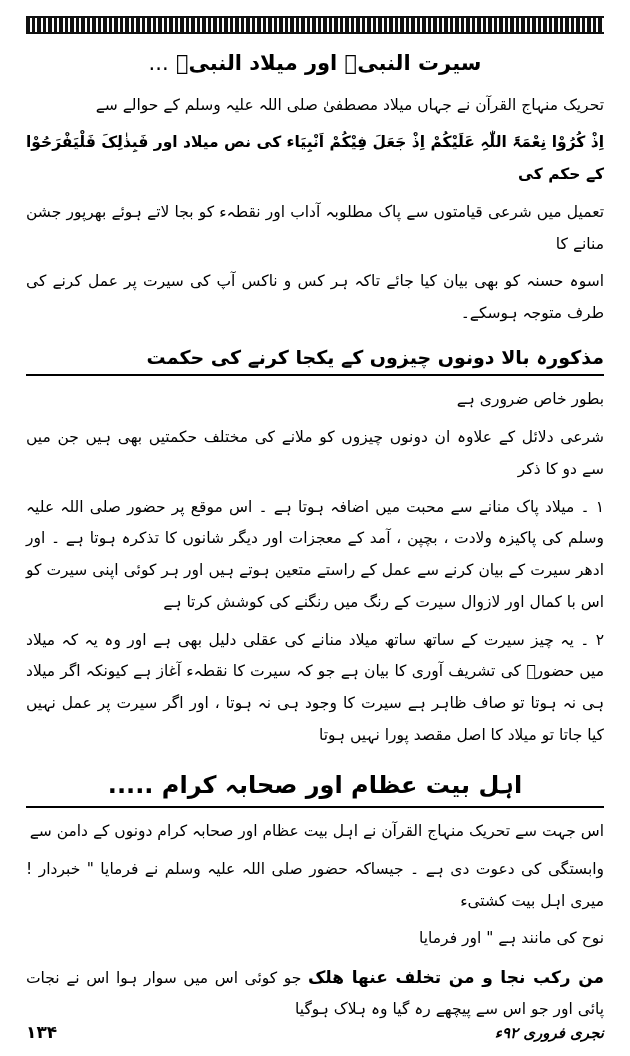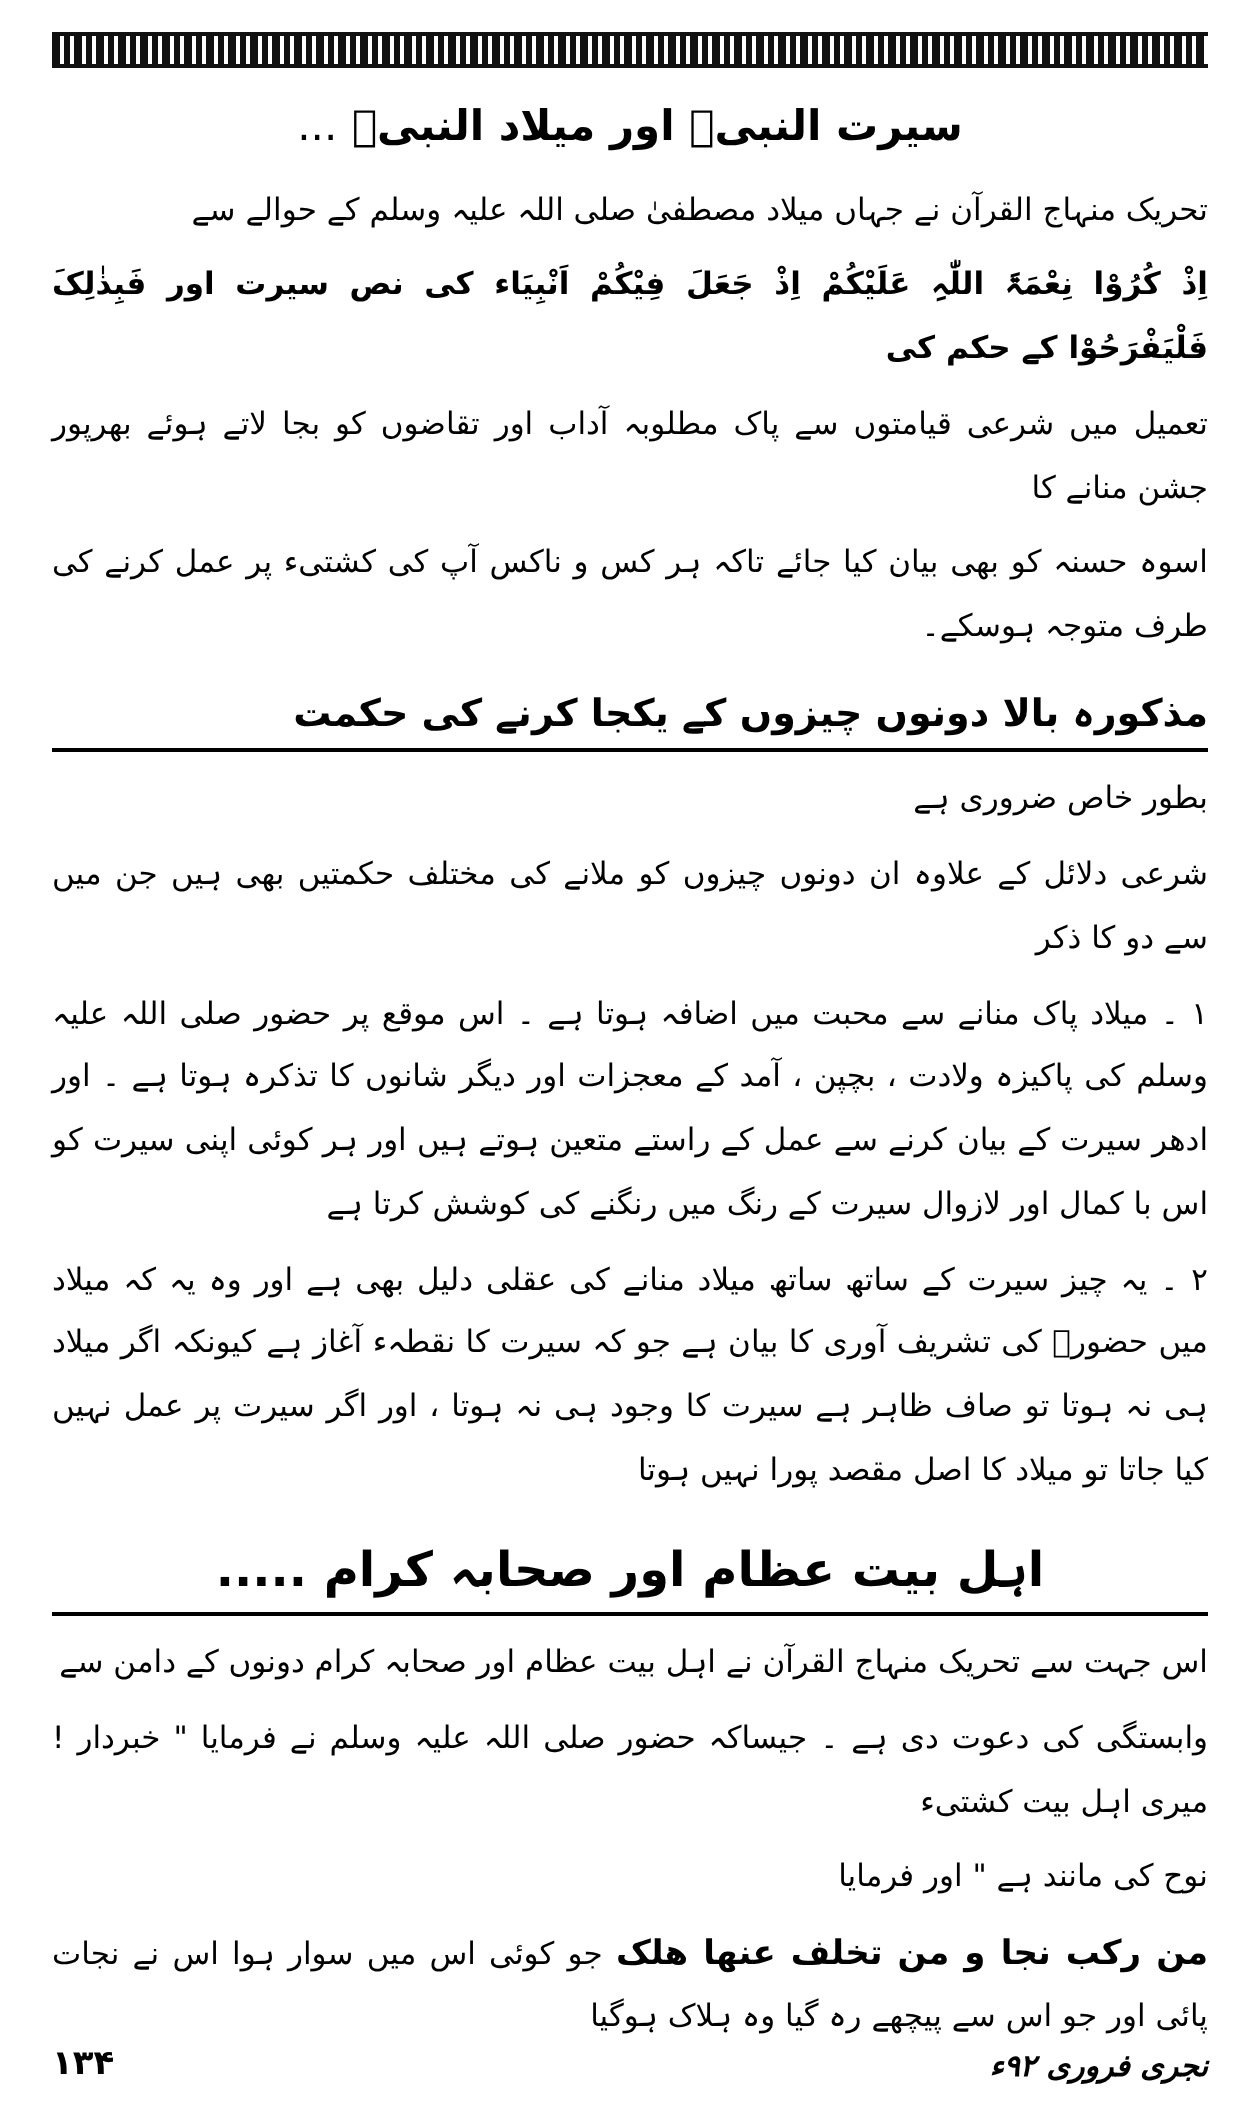--- a/index.html
+++ b/index.html
@@ -140,23 +140,23 @@
   <div class="top-band"></div>
 
   <div class="content">
 
     <div class="heading-main">
       <span>سیرت النبیؐ اور میلاد النبیؐ</span>
       <span class="dots">...</span>
     </div>
 
     <p class="body">تحریک منہاج القرآن نے جہاں میلاد مصطفیٰ صلی اللہ علیہ وسلم کے حوالے سے</p>
-    <p class="body arabic">اِذْ کُرُوْا نِعْمَۃَ اللّٰہِ عَلَیْکُمْ اِذْ جَعَلَ فِیْکُمْ اَنْبِیَاء کی نص سیرت اور فَبِذٰلِکَ فَلْیَفْرَحُوْا کے حکم کی</p>
-    <p class="body">تعمیل میں شرعی قیامتوں سے پاک مطلوبہ آداب اور تقاضوں کو بجا لاتے ہوئے بھرپور جشن منانے کا</p>
-    <p class="body">اسوہ حسنہ کو بھی بیان کیا جائے تاکہ ہر کس و ناکس آپ کی کشتیء پر عمل کرنے کی طرف متوجہ ہوسکے۔</p>
+    <p class="body arabic">اِذْ کُرُوْا نِعْمَۃَ اللّٰہِ عَلَیْکُمْ اِذْ جَعَلَ فِیْکُمْ اَنْبِیَاء کی نص میلاد اور فَبِذٰلِکَ فَلْیَفْرَحُوْا کے حکم کی</p>
+    <p class="body">تعمیل میں شرعی قیامتوں سے پاک مطلوبہ آداب اور نقطہء کو بجا لاتے ہوئے بھرپور جشن منانے کا</p>
+    <p class="body">اسوہ حسنہ کو بھی بیان کیا جائے تاکہ ہر کس و ناکس آپ کی سیرت پر عمل کرنے کی طرف متوجہ ہوسکے۔</p>
 
     <div class="section-head-wrap">
       <div class="section-head">مذکورہ بالا دونوں چیزوں کے یکجا کرنے کی حکمت</div>
       <div class="rule"></div>
     </div>
 
     <p class="body">بطور خاص ضروری ہے</p>
     <p class="body">شرعی دلائل کے علاوہ ان دونوں چیزوں کو ملانے کی مختلف حکمتیں بھی ہیں جن میں سے دو کا ذکر</p>
 
     <p class="bullet-para">۱ ۔ میلاد پاک منانے سے محبت میں اضافہ ہوتا ہے ۔ اس موقع پر حضور صلی اللہ علیہ وسلم کی پاکیزہ ولادت ، بچپن ، آمد کے معجزات اور دیگر شانوں کا تذکرہ ہوتا ہے ۔ اور ادھر سیرت کے بیان کرنے سے عمل کے راستے متعین ہوتے ہیں اور ہر کوئی اپنی سیرت کو اس با کمال اور لازوال سیرت کے رنگ میں رنگنے کی کوشش کرتا ہے</p>

